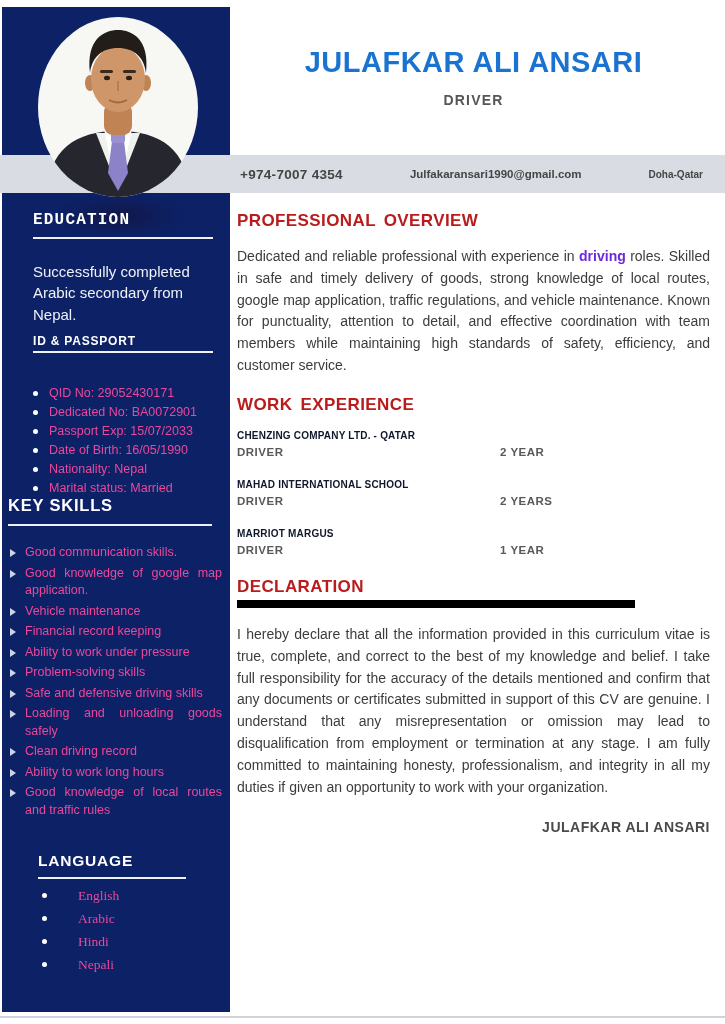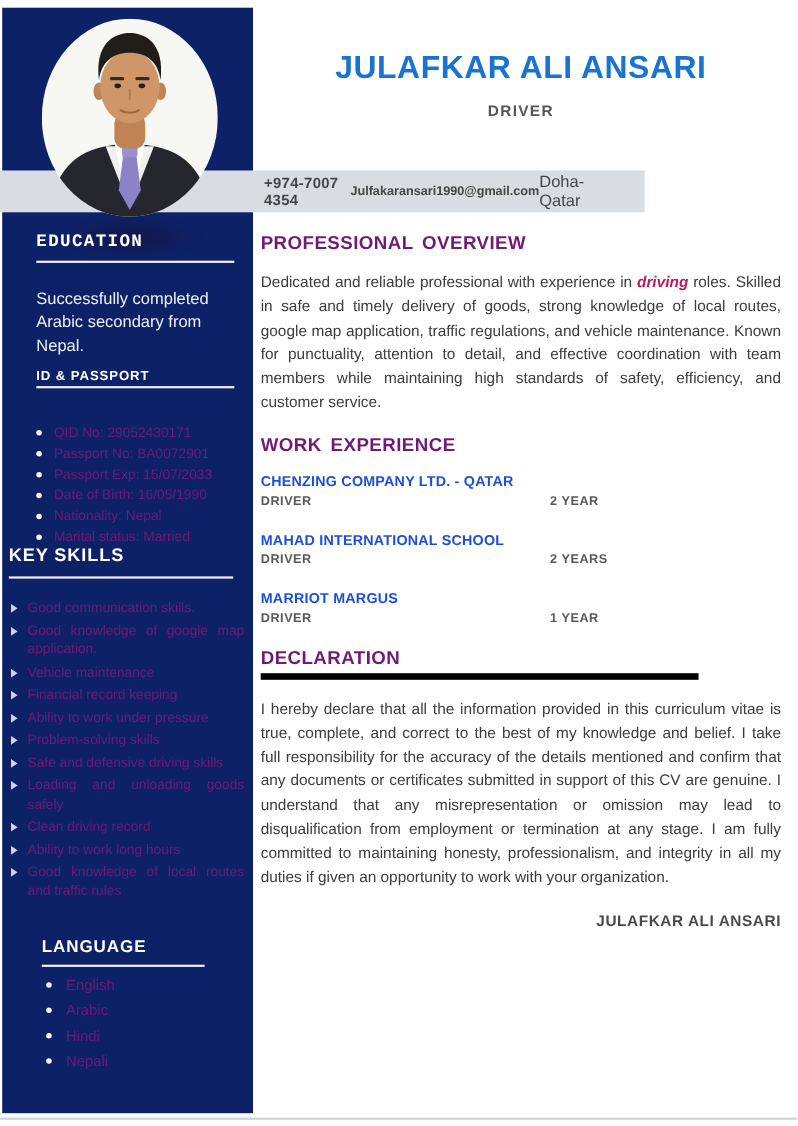--- a/index.html
+++ b/index.html
@@ -3,78 +3,78 @@
 <meta charset="utf-8">
 <style>
   html,body { margin:0; padding:0; background:#ffffff; }
   .page {
     position:relative; width:725px; height:1024px; background:#ffffff;
     font-family:"Liberation Sans", sans-serif; overflow:hidden;
   }
   
   .sidebar-bg { position:absolute; left:2px; top:7px; width:228px; height:1005px;
     background:#0d2166; z-index:1; }
-  .contact-band { position:absolute; left:0; top:155px; width:586px; height:38px;
+  .contact-band { position:absolute; left:0; top:155px; width:725px; height:38px;
     background:#d9dde3; z-index:2; display:flex; align-items:center;
-    box-sizing:border-box; padding:0 36px 0 240px; justify-content:space-between; }
+    box-sizing:border-box; padding:0 22px 0 240px; justify-content:space-between; }
   .photo-reflection { position:absolute; left:56px; top:196px; width:128px; height:40px;
     background:radial-gradient(ellipse at center, rgba(24,14,46,0.5), rgba(24,14,46,0) 70%);
     filter:blur(2px); z-index:3; }
   .photo-wrap { position:absolute; left:38px; top:17px; width:160px; height:180px; z-index:4; }
   .photo-wrap svg { display:block; width:160px; height:180px; }
   .bottom-line { position:absolute; left:0; top:1016px; width:725px; height:2px;
     background:#ced3da; z-index:1; }
 
   
   .name { position:absolute; left:237px; top:46px; width:473px; text-align:center;
     font-size:29px; font-weight:800; color:#1a73d0; letter-spacing:0.5px; z-index:2; }
   .title-top { position:absolute; left:237px; top:92px; width:473px; text-align:center;
     font-size:14px; font-weight:700; color:#565656; letter-spacing:1.2px; z-index:2; }
   .c-phone { font-size:13.5px; font-weight:700; color:#454545; letter-spacing:0.3px; }
   .c-email { font-size:11.5px; font-weight:700; color:#454545; }
-  .c-loc   { font-size:15px; font-weight:400; color:#454545; }
+  .c-loc   { font-size:10px; font-weight:700; color:#454545; }
 
   
   .sb-heading { position:absolute; z-index:5; color:#ffffff; font-weight:700;
     border-bottom:2px solid #eef1f8; }
   .edu-heading    { left:33px; top:211px; width:180px; font-size:16px;   letter-spacing:1.2px; padding-bottom:8px;font-family:Liberation Mono, monospace; }
   .idp-heading    { left:33px; top:334px; width:180px; font-size:12px; letter-spacing:0.8px; padding-bottom:3px; }
   .skills-heading { left:8px;  top:496px; width:204px; font-size:16.5px; letter-spacing:0.8px; padding-bottom:9px; }
   .lang-heading   { left:38px; top:852px; width:148px; font-size:15.5px; letter-spacing:0.8px; padding-bottom:7px; }
 
   .edu-text { position:absolute; left:33px; top:261px; width:180px; z-index:5;
     color:#eef1f8; font-size:15px; line-height:1.42; }
 
-  .sb-list { position:absolute; z-index:5; margin:0; padding:0; list-style:none; color:#701a75; }
+  .sb-list { position:absolute; z-index:5; margin:0; padding:0; list-style:none; color:#ec4899; }
   .id-list    { left:33px; top:384px; width:194px; font-size:12.5px; }
   .skills-list{ left:10px; top:544px; width:212px; font-size:12.5px; }
   .lang-list  { left:42px; top:886px; width:150px; font-size:13.5px; }
   .sb-item { display:flex; }
   .id-list .sb-item    { gap:11px; line-height:19px; }
   .skills-list .sb-item{ gap:9px;  line-height:17.5px; margin-bottom:3px; text-align:justify; }
-  .lang-list .sb-item  { gap:13px; line-height:20px; margin-bottom:3px; }
+  .lang-list .sb-item  { gap:31px; line-height:20px; margin-bottom:3px;font-family:Liberation Serif, serif; }
   .dot { width:5px; height:5px; border-radius:50%; background:#ffffff; flex:none; margin-top:7px; }
   .tri { width:0; height:0; border-left:6px solid #ccd4e8; border-top:4px solid transparent;
     border-bottom:4px solid transparent; flex:none; margin-top:5px; }
 
   
   .main { position:absolute; left:237px; top:211px; width:473px; z-index:2; }
-  .main-heading { color:#701a75; font-size:17px; font-weight:800;
+  .main-heading { color:#b91c1c; font-size:17px; font-weight:800;
     letter-spacing:0.4px; word-spacing:3px; }
   .overview-heading { margin-bottom:15px; }
   .work-heading { margin:2px 0 15px; }
   .body-text { font-size:14px; line-height:1.56; color:#3c3c3c; text-align:justify;
     margin:0 0 18px; }
-  .body-text b { color:#be185d;font-style:italic; }
+  .body-text b { color:#6d28d9; }
   .job { margin-bottom:21px; }
-  .job-company { font-size:13px; font-weight:700; color:#1d4ed8; letter-spacing:0.2px;
+  .job-company { font-size:10px; font-weight:700; color:#0f172a; letter-spacing:0.2px;
     margin-bottom:5px; }
   .job-row { display:grid; grid-template-columns:263px 1fr; font-size:11.5px;
     font-weight:700; color:#595959; letter-spacing:0.5px; }
-  .decl-wrap { width:398px; border-bottom:6px solid #000000; padding-bottom:3px;
+  .decl-wrap { width:398px; border-bottom:8px solid #000000; padding-bottom:3px;
     margin:10px 0 16px; }
   .signature { text-align:right; font-size:14px; font-weight:700; color:#4a4a4a;
     letter-spacing:0.5px; margin-top:20px; }
 </style>
 </head>
 <body>
 
 <div class="page">
 
   <div class="sidebar-bg"></div>
@@ -126,21 +126,21 @@
   <div class="sb-heading idp-heading">ID &amp; PASSPORT</div>
   <ul class="sb-list id-list">
 
       <li class="sb-item">
         <span class="dot"></span>
         <span>QID No: 29052430171</span>
       </li>
 
       <li class="sb-item">
         <span class="dot"></span>
-        <span>Passport No: BA0072901</span>
+        <span>Dedicated No: BA0072901</span>
       </li>
 
       <li class="sb-item">
         <span class="dot"></span>
         <span>Passport Exp: 15/07/2033</span>
       </li>
 
       <li class="sb-item">
         <span class="dot"></span>
         <span>Date of Birth: 16/05/1990</span>

